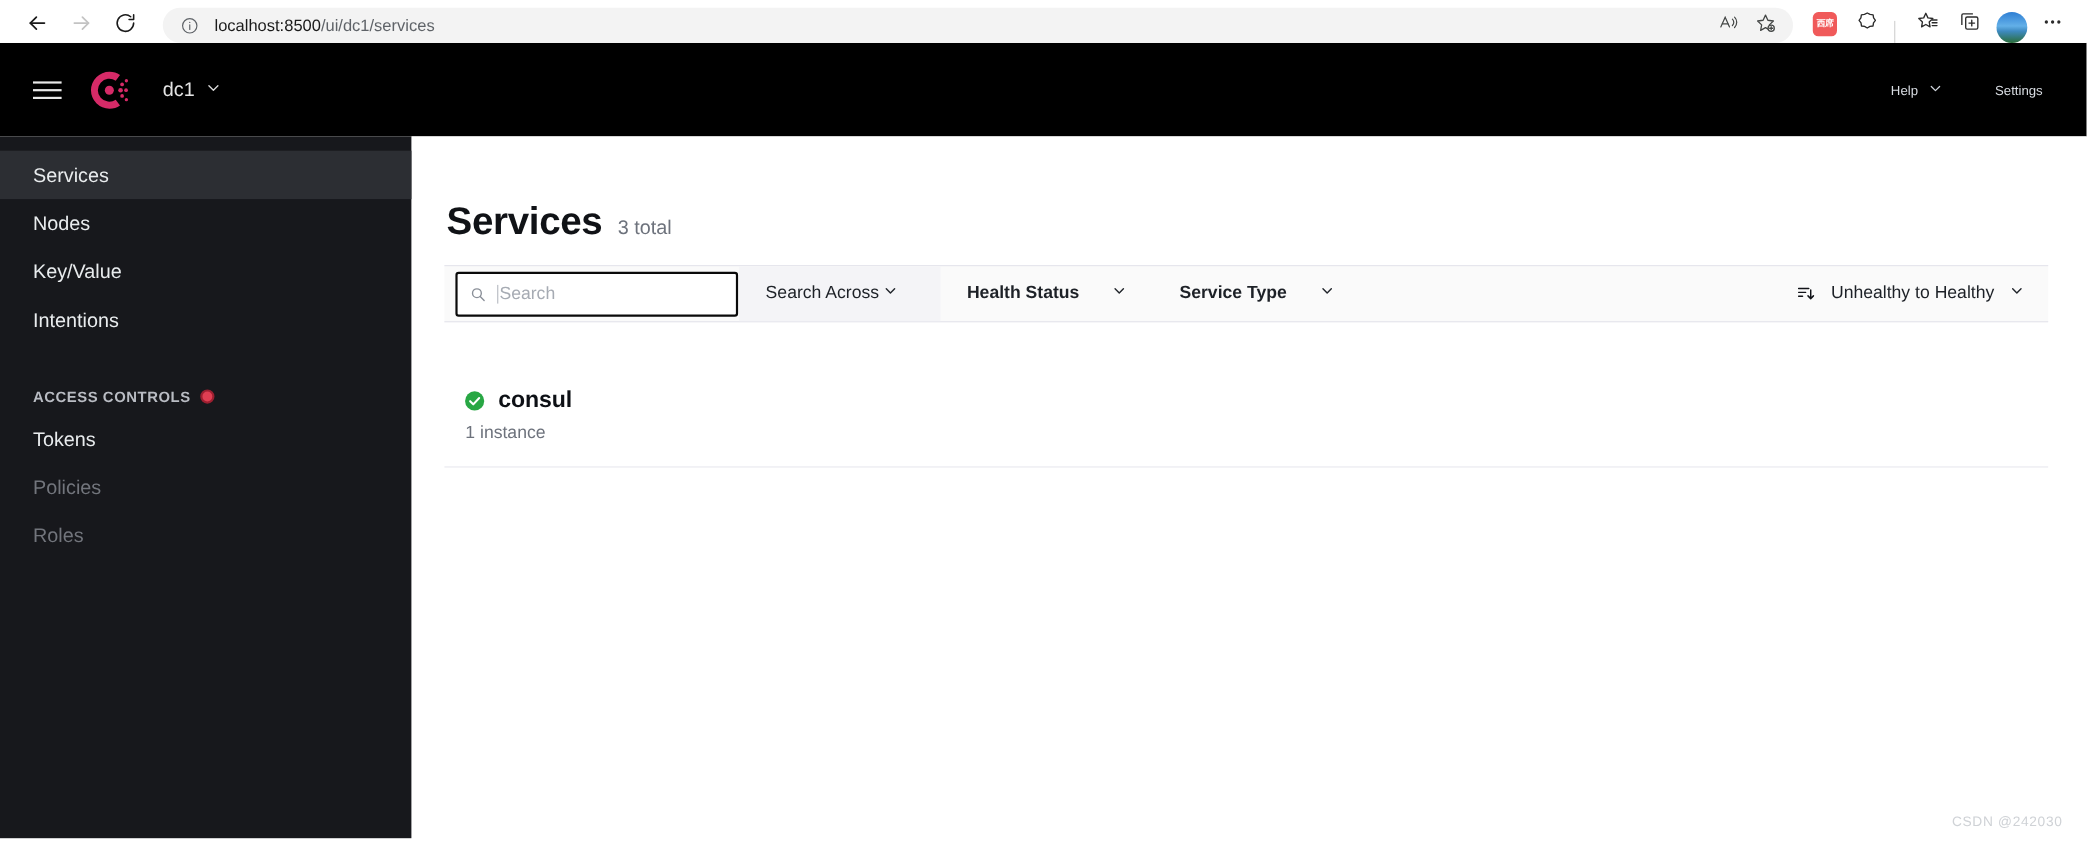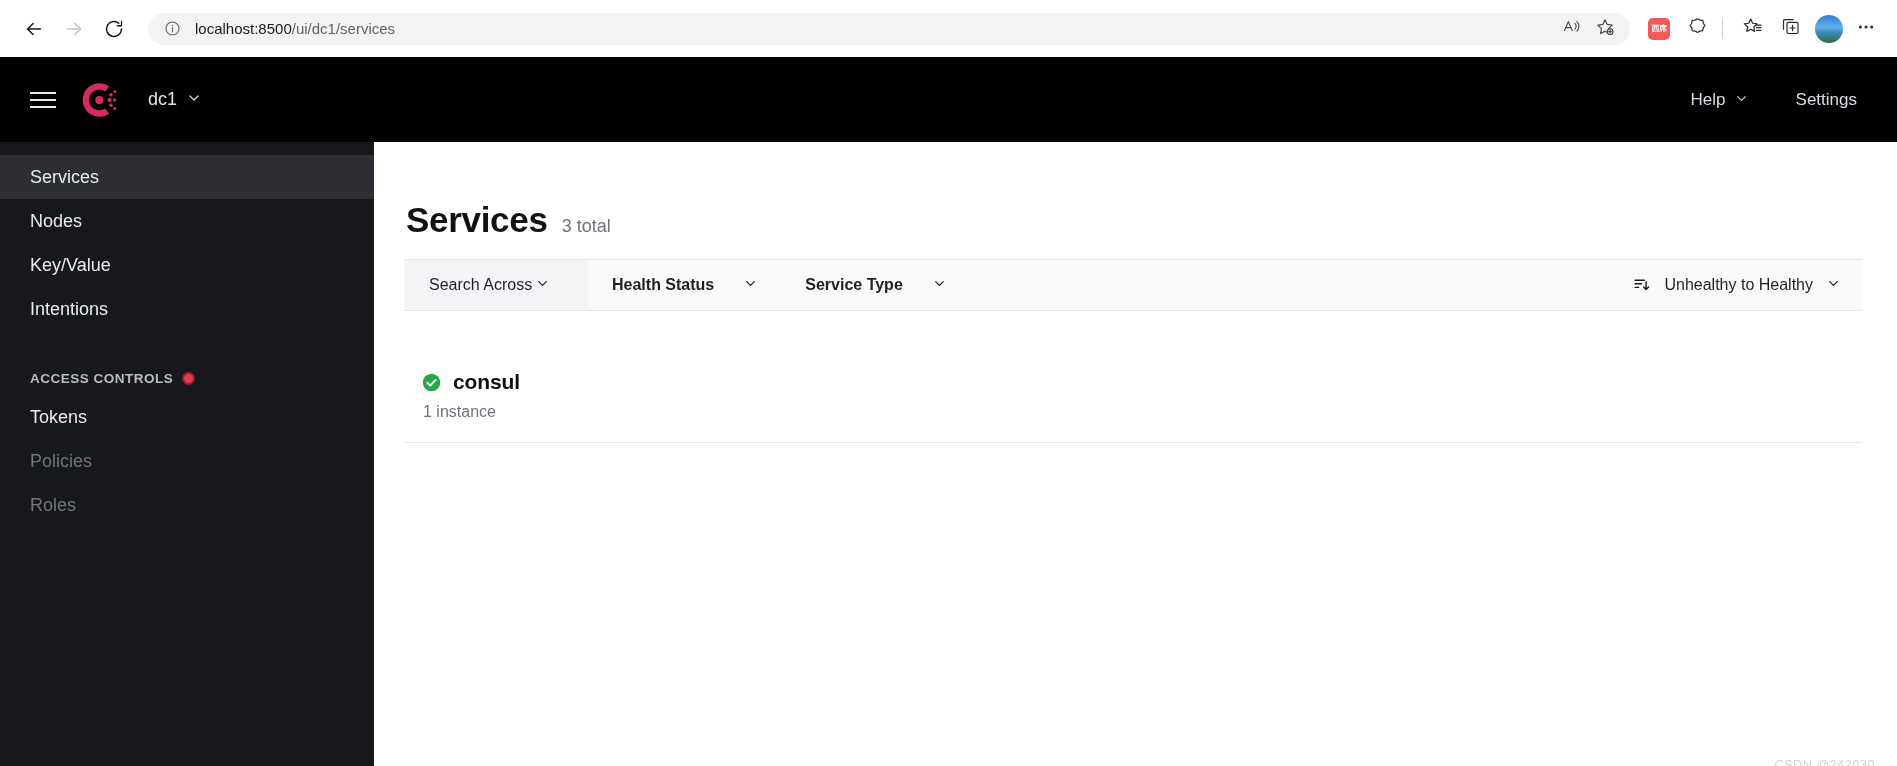--- a/index.html
+++ b/index.html
@@ -5,24 +5,24 @@
   * { box-sizing: border-box; margin: 0; padding: 0; }
   html, body {
     width: 1897px; height: 766px;
     font-family: "Liberation Sans", sans-serif;
     background: #ffffff;
     overflow: hidden;
   }
 
   
   .browser-bar {
-    height: 57px;
+    height: 39px;
     background: #ffffff;
     display: flex;
-    align-items: center;
+    align-items: flex-end;
     padding: 0 14px;
     position: relative;
   }
   .nav-btn {
     width: 40px; height: 36px;
     display: flex; align-items: center; justify-content: center;
     color: #1b1b1b;
     flex: 0 0 auto;
     border-radius: 4px;
   }
@@ -109,21 +109,21 @@
   }
   .hamburger span { display: block; height: 2px; background: #e8e8e8; width: 26px; }
   .logo { width: 42px; height: 42px; flex: 0 0 auto; margin-right: 28px; }
   .dc-select {
     display: flex; align-items: center; gap: 10px;
     color: #e4e4e4; font-size: 18px;
   }
   .chev { display: inline-block; flex: 0 0 auto; }
   .top-spacer { flex: 1 1 auto; }
   .top-link {
-    color: #d9dde3; font-size: 17px;
+    color: #d9dde3; font-size: 12px;
     display: flex; align-items: center; gap: 9px;
     margin-left: 48px;
   }
 
   
   .app-body { display: flex; height: 638px; }
 
   .sidebar {
     width: 374px;
     background: #17181c;
@@ -410,20 +410,30 @@
   </div>
 
   <div class="main">
     <div class="page-head">
       <span class="page-title">Services</span>
       <span class="page-count">3 total</span>
     </div>
 
     <div class="filter-bar">
       <div class="search-group">
+        <div class="search-box">
+          <span class="search-icon">
+            <svg width="15" height="15" viewBox="0 0 24 24" fill="none" stroke="currentColor" stroke-width="2" stroke-linecap="round">
+                  <circle cx="10.5" cy="10.5" r="6.4"></circle>
+                  <path d="M15.3 15.3L21 21"></path>
+                </svg>
+          </span>
+          <span class="search-caret"></span>
+          <span class="search-ph">Search</span>
+        </div>
         <div class="search-across">
           <span>Search Across</span>
           <span class="chev">
             <svg width="13" height="13" viewBox="0 0 24 24" fill="none" stroke="#22262c" stroke-width="2.4" stroke-linecap="round" stroke-linejoin="round">
                   <path d="M5 8.5l7 7 7-7"></path>
                 </svg>
           </span>
         </div>
       </div>
 

